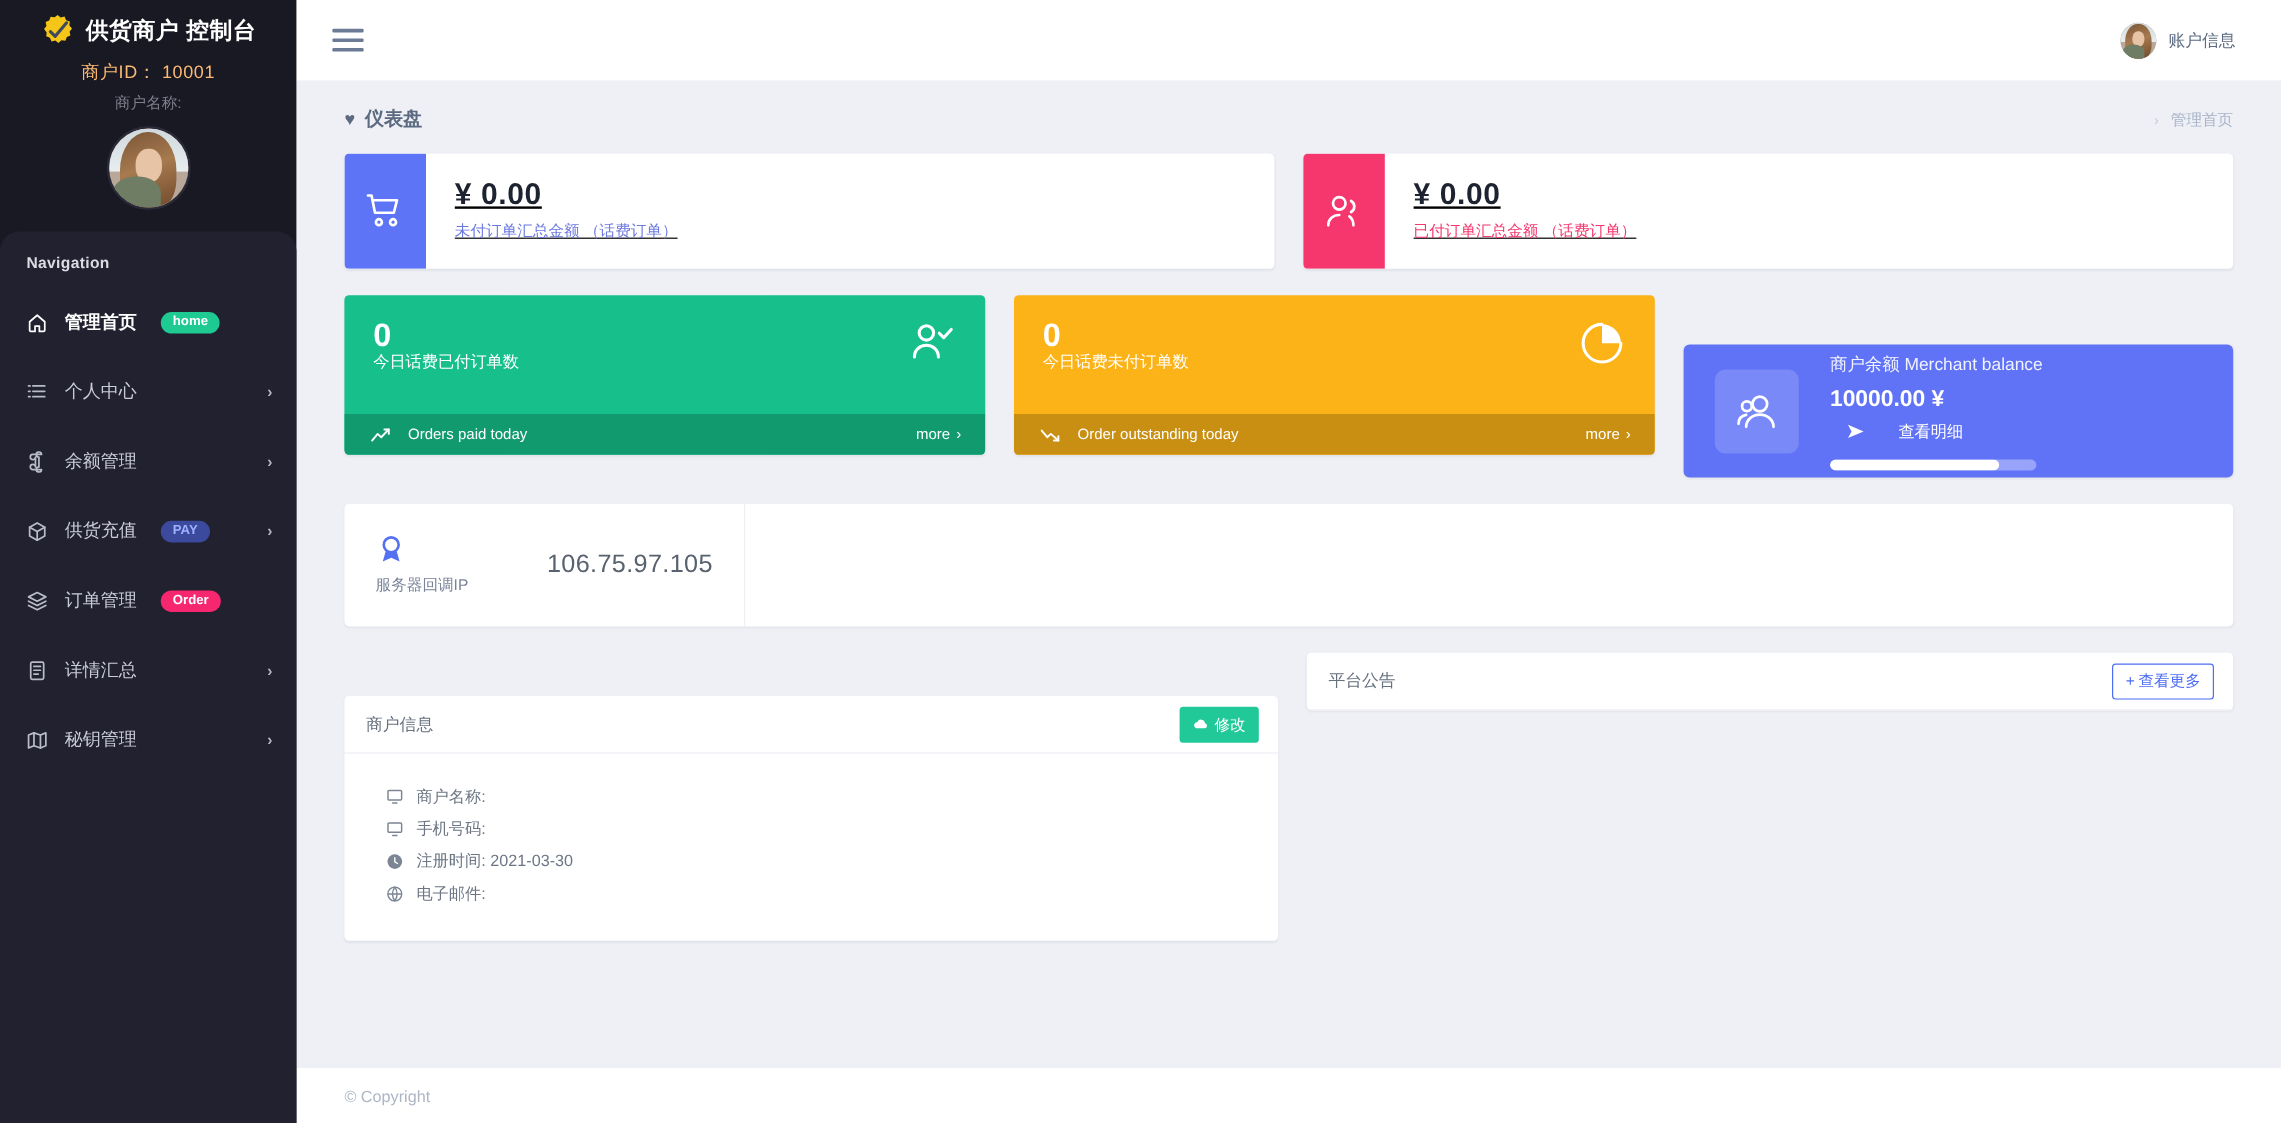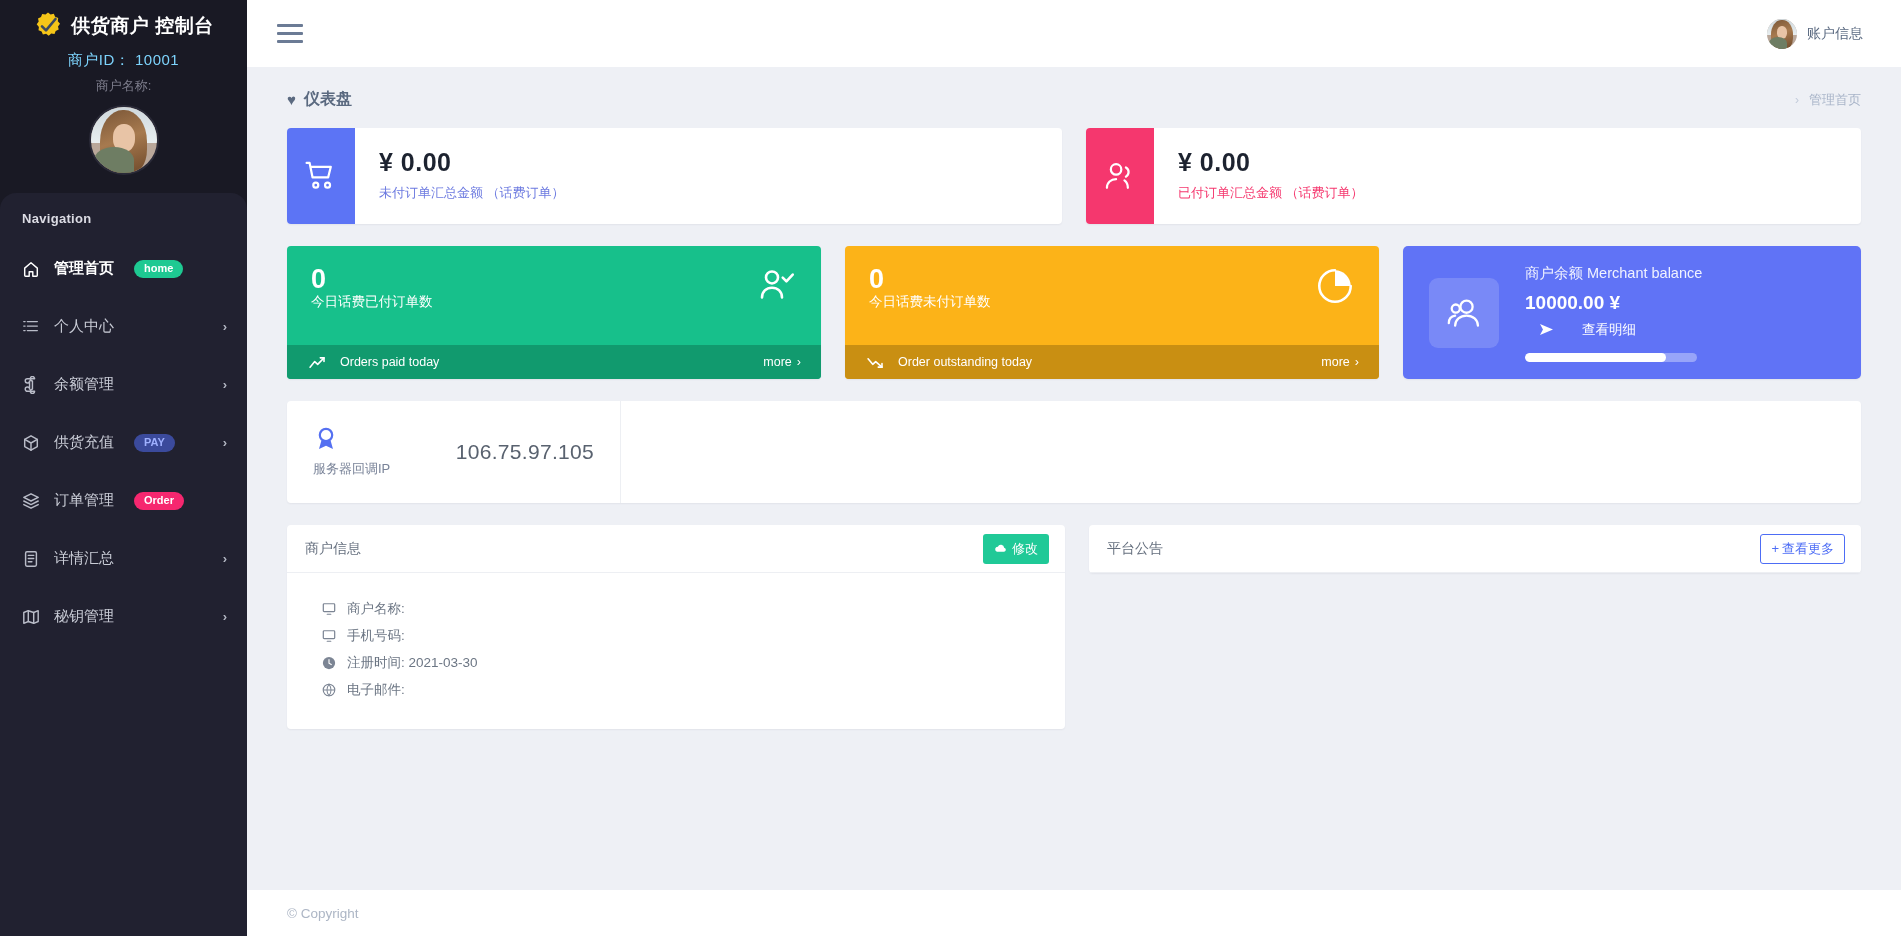--- a/index.html
+++ b/index.html
@@ -19,21 +19,21 @@
     color: #fff;
     display: flex; flex-direction: column;
   }
   .brand {
     display: flex; align-items: center; justify-content: center;
     gap: 8px; padding-top: 10px; height: 42px;
   }
   .brand-mark { width: 30px; height: 30px; position: relative; flex: 0 0 auto; }
   .brand-title { font-size: 19px; font-weight: bold; letter-spacing: .5px; color: #ffffff; }
   .merchant-id {
-    text-align: center; font-size: 15px; color: #7dd3fc;
+    text-align: center; font-size: 15px; color: #fdba74;
     margin-top: 9px; letter-spacing: .5px;
   }
   .merchant-name {
     text-align: center; font-size: 13px; color: #7d7d8c; margin-top: 7px;
   }
   .avatar-wrap { display: flex; justify-content: center; margin-top: 10px; }
   .avatar {
     width: 70px; height: 70px; border-radius: 50%;
     overflow: hidden; border: 2px solid #2a2a38;
     background: #b9a79a;
@@ -133,20 +133,21 @@
   .grid { padding: 18px 40px 0 40px; }
 
   .row { display: flex; gap: 24px; }
   .row + .row { margin-top: 22px; }
 
   
   .amount-card {
     flex: 1; height: 96px; background: #fff; border-radius: 4px;
     display: flex; overflow: hidden;
     box-shadow: 0 1px 2px rgba(30,40,60,.06);
+    text-decoration: underline;
   }
   .amount-ico {
     width: 68px; flex: 0 0 68px;
     display: flex; align-items: center; justify-content: center;
     color: #fff;
   }
   .amount-body { padding: 20px 0 0 24px; }
   .amount-value { font-size: 25px; font-weight: bold; color: #1d2330; letter-spacing: .5px; }
   .amount-label { font-size: 13px; margin-top: 7px; }
 
@@ -164,23 +165,24 @@
   .stat-sub { font-size: 13.5px; }
   .stat-foot {
     height: 34px; display: flex; align-items: center;
     padding: 0 20px 0 22px; font-size: 12.5px;
   }
   .stat-foot .sf-left { display: flex; align-items: center; gap: 14px; }
   .stat-foot .sf-more { margin-left: auto; display: flex; gap: 5px; }
 
   
   .balance-card {
-    border-radius: 5px; color: #fff; height: 133px;
+    border-radius: 5px; color: #fff; height: 111px;
     display: flex; align-items: center; padding: 0 26px;
     box-shadow: 0 1px 2px rgba(30,40,60,.06);
+    margin-top: 41px;
   }
   .bal-ico {
     width: 70px; height: 70px; border-radius: 9px;
     background: rgba(255,255,255,.16);
     display: flex; align-items: center; justify-content: center;
     flex: 0 0 70px;
   }
   .bal-body { margin-left: 26px; }
   .bal-title { font-size: 14.5px; color: #f0f2ff; }
   .bal-amount { font-size: 19px; font-weight: bold; margin-top: 9px; }
@@ -506,21 +508,21 @@
                   </svg>
                 </span>
                 <div class="ip-caption">服务器回调IP</div>
               </div>
               <div class="ip-value">106.75.97.105</div>
             </div>
           </div>
         </div>
 
         <div class="row" style="align-items:flex-start;">
-          <div class="panel" style="flex:0 0 778px;">
+          <div class="panel" style="flex:0 0 778px;margin-top:36px;">
             <div class="panel-head">
               <span class="panel-title">商户信息</span>
               <button class="btn-edit">
                 <span>
                   <svg width="13" height="11" viewBox="0 0 14 12" fill="#fff">
                     <path d="M11 5.1A3.6 3.6 0 0 0 4.1 4 2.9 2.9 0 0 0 3 9.6h8a2.3 2.3 0 0 0 0-4.5z"></path>
                   </svg>
                 </span>
                 <span>修改</span>
               </button>

